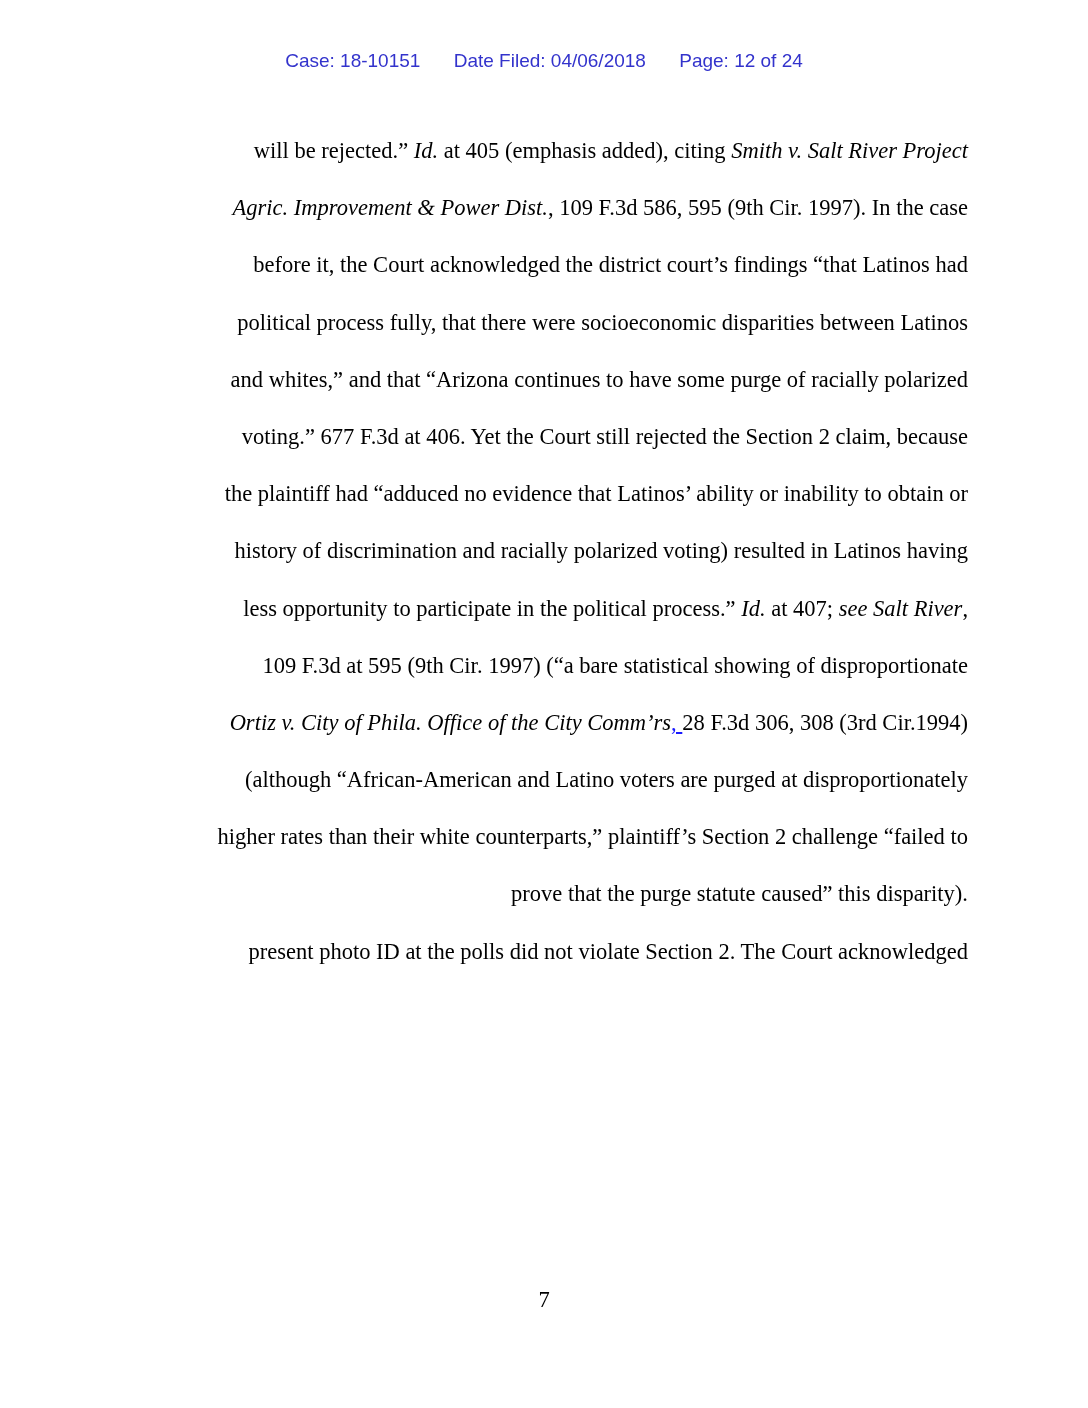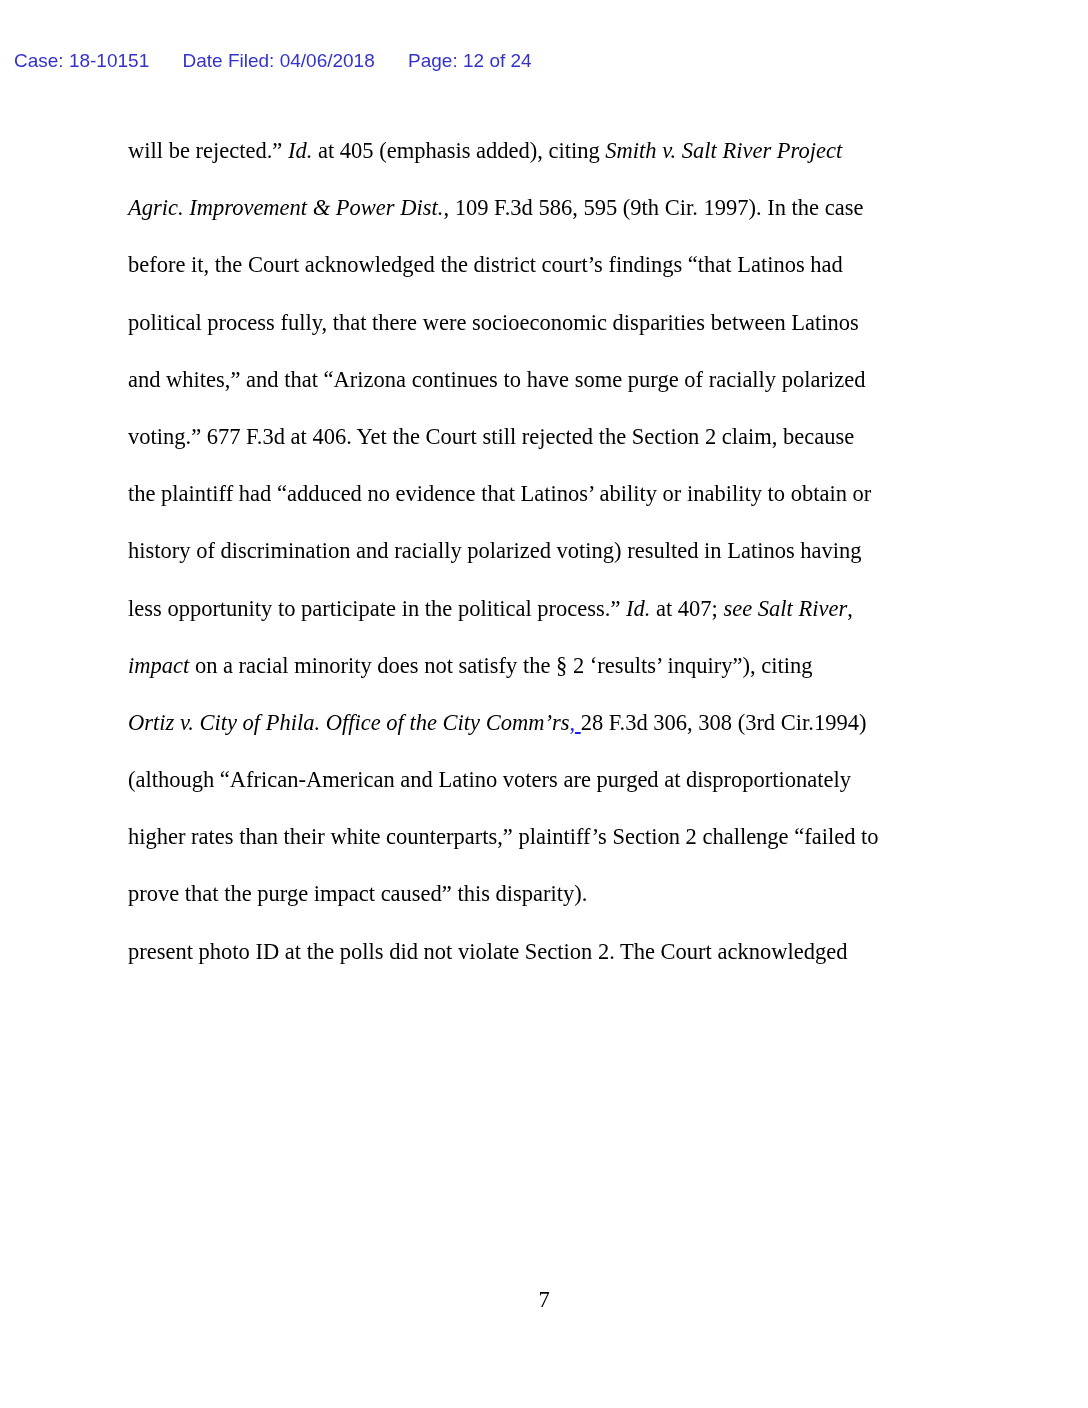--- a/index.html
+++ b/index.html
@@ -1,28 +1,29 @@
 <!DOCTYPE html>
 <html><head>
 <meta charset="utf-8">
 <style>
   html, body { margin: 0; padding: 0; background: #ffffff; }
   body { width: 1088px; height: 1408px; position: relative; overflow: hidden; }
   .header {
     position: absolute; top: 50px; left: 0; width: 1088px;
-    text-align: left;
+    text-align: center;
     font-family: "Liberation Sans", sans-serif;
     font-size: 19px; color: #3333cc;
   }
   .header span { margin: 0 14px; }
   .body-text {
     position: absolute; left: 128px; top: 122px; width: 840px;
     font-family: "Liberation Serif", serif;
     font-size: 22.5px; color: #000;
     line-height: 57.2px;
+    text-align: right;
   }
   .line { white-space: nowrap; height: 57.2px; }
   .indent { padding-left: 64px; }
   .page-number {
     position: absolute; top: 1287px; left: 0; width: 1088px; text-align: center;
     font-family: "Liberation Serif", serif; font-size: 22.5px; color: #000;
   }
   i { font-style: italic; }
   .link { color: #1a1aff; text-decoration: underline; }
 </style>
@@ -38,21 +39,21 @@
 <div class="body-text" id="body-text">
     <div class="line"><span>will be rejected.”  </span><i>Id.</i><span> at 405 (emphasis added), citing </span><i>Smith v. Salt River Project</i></div>
     <div class="line"><i>Agric. Improvement &amp; Power Dist.</i><span>, 109 F.3d 586, 595 (9th Cir. 1997).  In the case</span></div>
     <div class="line"><span>before it, the Court acknowledged the district court’s findings “that Latinos had</span></div>
     <div class="line"><span>political process fully, that there were socioeconomic disparities between Latinos</span></div>
     <div class="line"><span>and whites,” and that “Arizona continues to have some purge of racially polarized</span></div>
     <div class="line"><span>voting.”  677 F.3d at 406.  Yet the Court still rejected the Section 2 claim, because</span></div>
     <div class="line"><span>the plaintiff had “adduced no evidence that Latinos’ ability or inability to obtain or</span></div>
     <div class="line"><span>history of discrimination and racially polarized voting) resulted in Latinos having</span></div>
     <div class="line"><span>less opportunity to participate in the political process.”  </span><i>Id.</i><span> at 407; </span><i>see Salt River</i><span>,</span></div>
-    <div class="line"><i>impact</i><span> on a racial minority does not satisfy the § 2 ‘results’ inquiry”), citing</span></div>
+    <div class="line"><span>109 F.3d at 595 (9th Cir. 1997) (“a bare statistical showing of disproportionate</span></div>
     <div class="line"><i>Ortiz v. City of Phila. Office of the City Comm’rs</i><span class="link">, </span><span>28 F.3d 306, 308 (3rd Cir.1994)</span></div>
     <div class="line"><span>(although “African-American and Latino voters are purged at disproportionately</span></div>
     <div class="line"><span>higher rates than their white counterparts,” plaintiff’s Section 2 challenge “failed to</span></div>
-    <div class="line"><span>prove that the purge impact caused” this disparity).</span></div>
+    <div class="line"><span>prove that the purge statute caused” this disparity).</span></div>
     <div class="line"><span>present photo ID at the polls did not violate Section 2.  The Court acknowledged</span></div>
   </div>
 
 <div class="page-number">7</div>
 
 </body></html>

